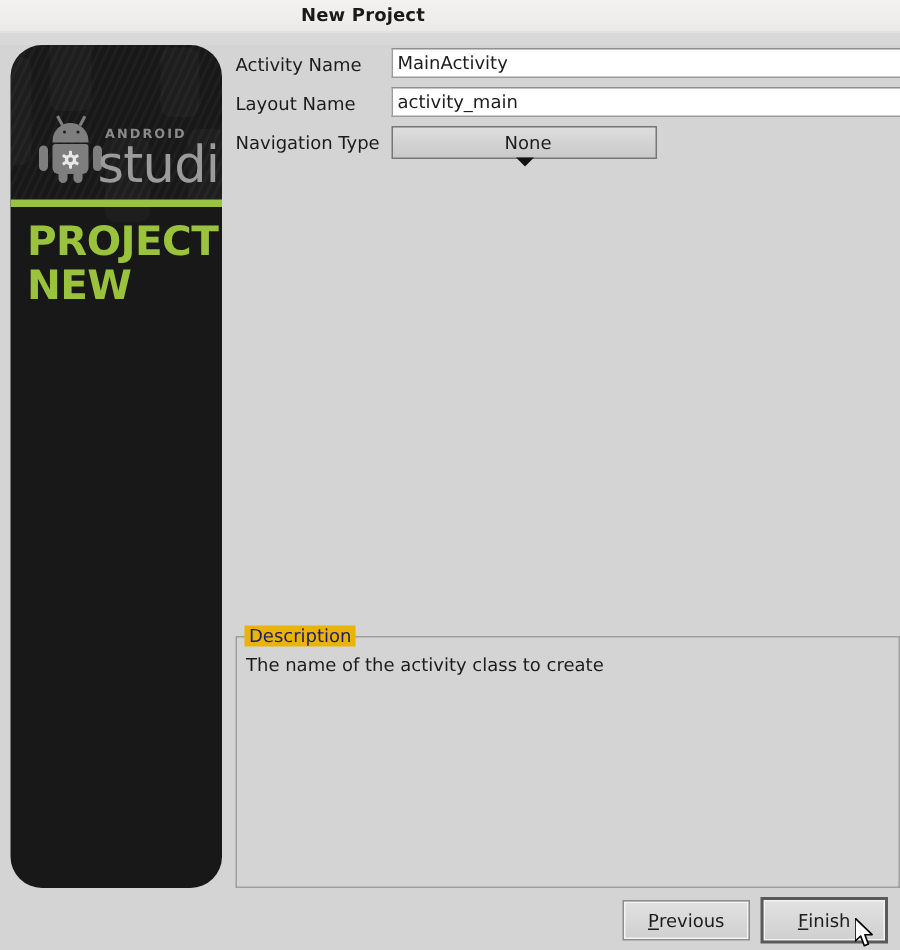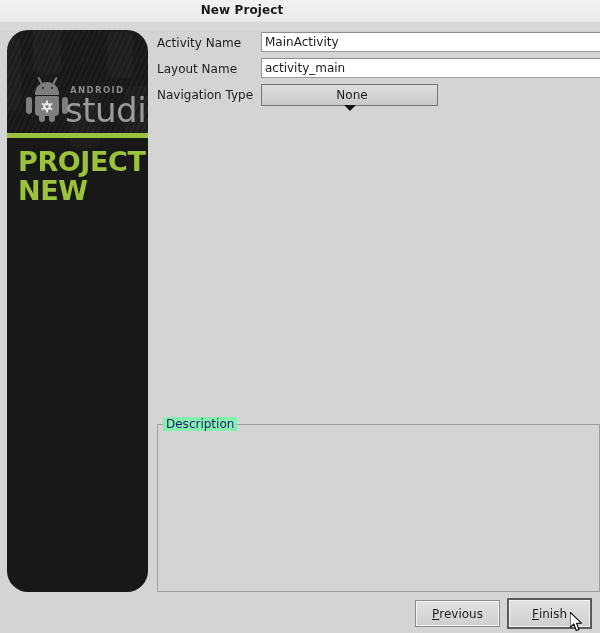--- a/index.html
+++ b/index.html
@@ -274,21 +274,21 @@
     top: 424px;
     width: 443px;
     height: 168px;
     box-sizing: border-box;
     border: 1px solid #9e9e9e;
   }
   #description-legend {
     position: absolute;
     left: 5px;
     top: -8px;
-    background: #86efac;
+    background: #eab308;
     padding: 0 3px;
     font-size: 12px;
     color: #1c1c6e;
     line-height: 14px;
   }
   #description-body {
     position: absolute;
     left: 6px;
     top: 10px;
     right: 6px;
@@ -411,20 +411,21 @@
     <div id="nav-combo">
       <span id="nav-combo-value">None</span>
       <span id="nav-combo-arrow">
         <span class="tri"></span>
       </span>
     </div>
   </div>
 
   <div id="description-group">
     <div id="description-legend">Description</div>
+    <div id="description-body">The name of the activity class to create</div>
   </div>
 
   <button class="btn" id="btn-previous">
       <span class="mn">P</span>
       <span>revious</span>
     </button>
 
   <button class="btn" id="btn-finish">
       <span class="mn">F</span>
       <span>inish</span>

